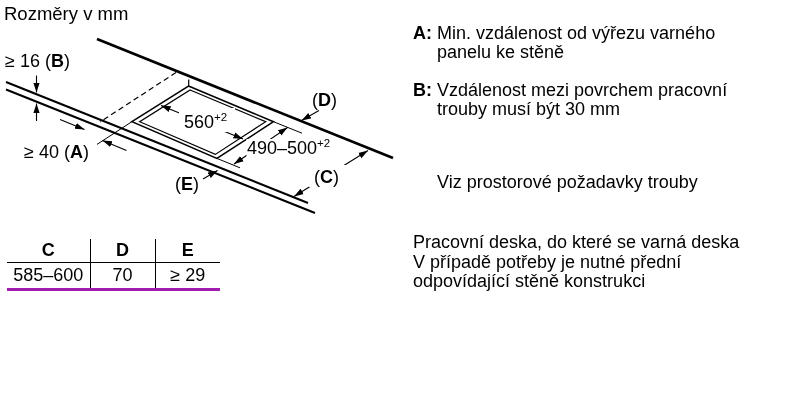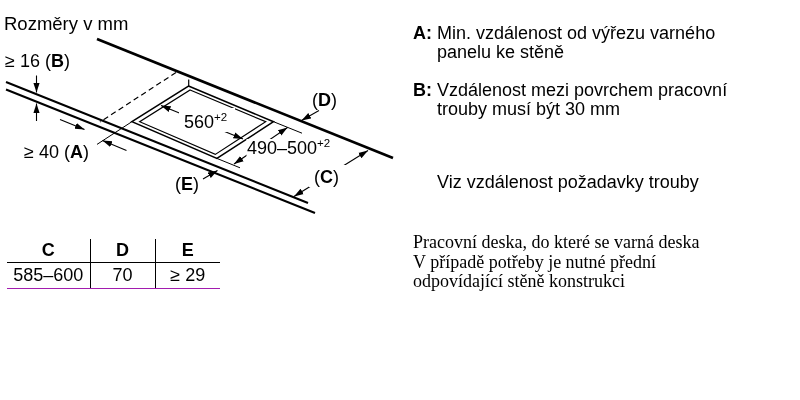--- a/index.html
+++ b/index.html
@@ -1,40 +1,40 @@
 <!DOCTYPE html>
 <html><head>
 <meta charset="utf-8">
 <style>
   html,body{margin:0;padding:0;background:#fff;}
   .page{
     position:relative;width:800px;height:400px;background:#fff;overflow:hidden;
     font-family:"Liberation Sans",sans-serif;color:#000;
   }
-  .page-title{position:absolute;left:4px;top:14px;font-size:18.5px;line-height:20px;}
+  .page-title{position:absolute;left:4px;top:4px;font-size:18.5px;line-height:20px;}
   .diagram-svg{position:absolute;left:0;top:30px;}
   .diagram-svg text{font-family:"Liberation Sans",sans-serif;font-size:18px;fill:#000;}
   .diagram-svg .bb{font-weight:bold;}
   .diagram-svg .sup{font-size:11.5px;}
   .ln-thick{stroke:#000;stroke-width:2.7;fill:none;}
   .ln-med{stroke:#000;stroke-width:2.1;fill:none;}
   .ln-thin{stroke:#000;stroke-width:1.5;fill:none;}
   .ln-thin2{stroke:#000;stroke-width:1.2;fill:none;}
   .ln-ext{stroke:#000;stroke-width:1;fill:none;}
   .ln-dim{stroke:#000;stroke-width:1.1;fill:none;}
   .ln-dash{stroke-dasharray:5.5 3.5;}
   .mask{fill:#fff;stroke:none;}
 
   .dim-table{
     position:absolute;left:7px;top:239px;border-collapse:collapse;
     font-size:18px;text-align:center;color:#000;table-layout:fixed;
   }
   .dim-table th{font-weight:bold;height:21px;border-bottom:1px solid #000;}
   .dim-table td{height:23px;}
-  .dim-table tbody tr:first-child td{border-bottom:1px solid #a21caf;}
+  .dim-table tbody tr:first-child td{border-bottom:3px solid #a21caf;}
   .dim-table th.c2,.dim-table td.c2,
   .dim-table th.c3,.dim-table td.c3{border-left:1px solid #000;}
   .col1{width:83px;} .col2{width:65px;} .col3{width:65px;}
 
   .note{position:absolute;font-size:18px;line-height:19px;white-space:nowrap;}
   .note-label{position:absolute;left:0;top:0;font-weight:bold;}
   .note-body{margin-left:24px;}
   .note-plain{position:absolute;font-size:18px;line-height:19.5px;white-space:nowrap;}
 </style>
 </head>
@@ -134,21 +134,21 @@
   </div>
 
   <div class="note" style="left:413px;top:81px;">
     <span class="note-label">B:</span>
     <div class="note-body">
       <div>Vzdálenost mezi povrchem pracovní</div>
       <div>trouby musí být 30 mm</div>
     </div>
   </div>
 
-  <div class="note-plain" style="left:437px;top:173px;">Viz vzdálenost požadavky trouby</div>
+  <div class="note-plain" style="left:437px;top:173px;">Viz prostorové požadavky trouby</div>
 
-  <div class="note-plain" style="left:413px;top:233px;font-family:Liberation Serif, serif;">
+  <div class="note-plain" style="left:413px;top:233px;">
     <div>Pracovní deska, do které se varná deska</div>
     <div>V případě potřeby je nutné přední</div>
     <div>odpovídající stěně konstrukci</div>
   </div>
 
 </div>
 
 </body></html>

